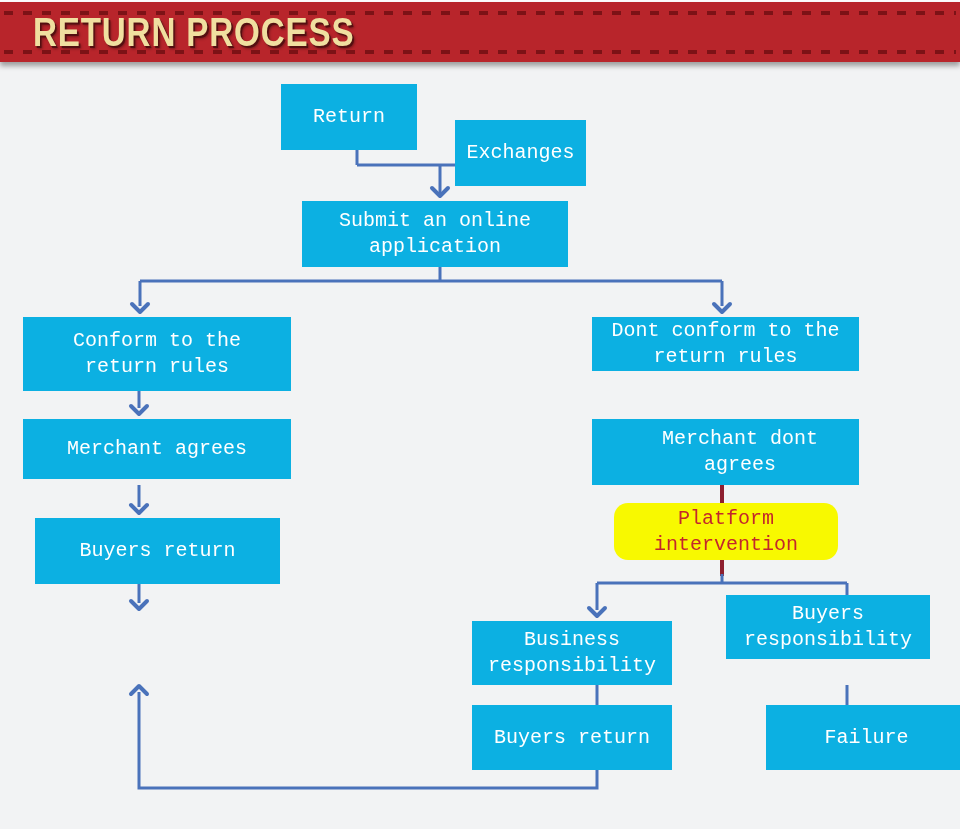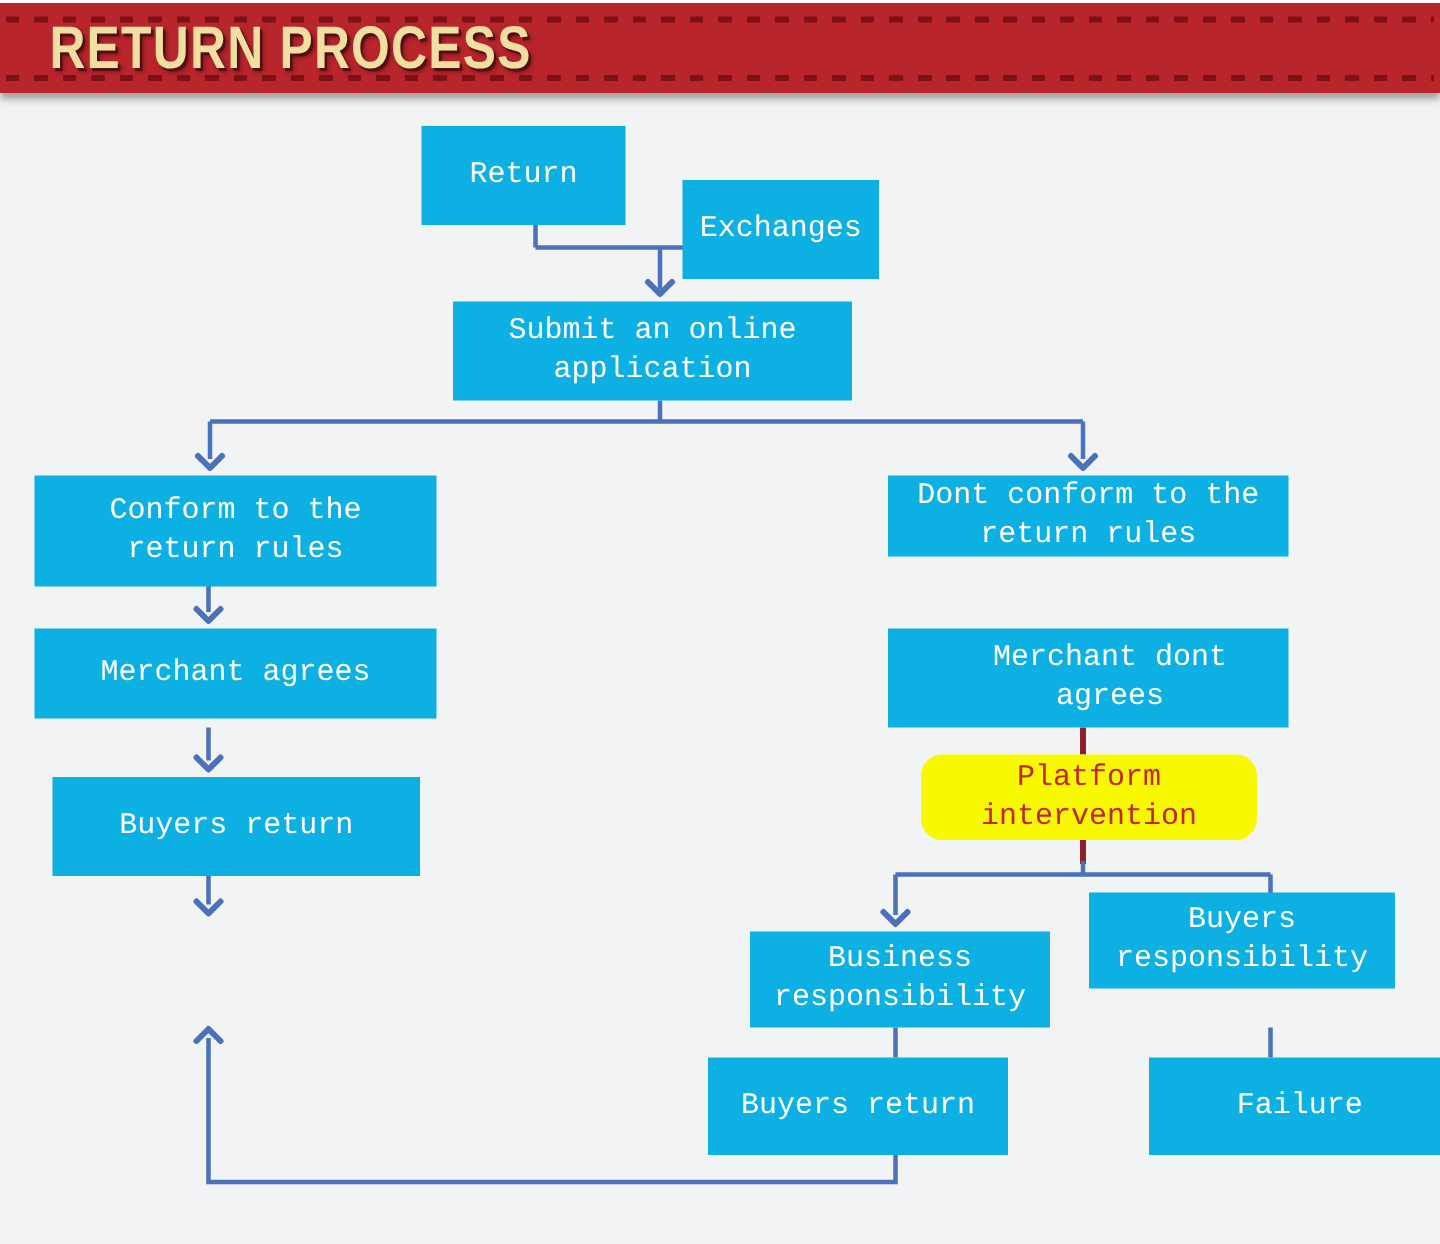--- a/index.html
+++ b/index.html
@@ -81,21 +81,21 @@
   #n-return               { left: 281px; top:  84px; width: 136px; height: 66px; }
   #n-exchanges            { left: 455px; top:  84px; width: 131px; height: 66px; margin-top: 36px; }
   #n-submit               { left: 302px; top: 201px; width: 266px; height: 66px; }
   #n-conform              { left:  23px; top: 317px; width: 268px; height: 74px; }
   #n-merchant-agrees      { left:  23px; top: 419px; width: 268px; height: 60px; }
   #n-buyers-return-left   { left:  35px; top: 518px; width: 245px; height: 66px; }
   #n-success              { left:  58px; top: 614px; width: 199px; height: 66px; }
   #n-dont-conform         { left: 592px; top: 317px; width: 267px; height: 54px; }
   #n-merchant-dont-agrees { left: 592px; top: 419px; width: 267px; height: 66px; padding-left: 29px; }
   #n-platform             { left: 614px; top: 503px; width: 224px; height: 57px; }
-  #n-business-resp        { left: 472px; top: 621px; width: 200px; height: 64px; margin-left: 28px; }
+  #n-business-resp        { left: 472px; top: 621px; width: 200px; height: 64px; }
   #n-buyers-resp          { left: 726px; top: 595px; width: 204px; height: 64px; }
   #n-buyers-return-bottom { left: 472px; top: 705px; width: 200px; height: 65px; }
   #n-failure              { left: 726px; top: 705px; width: 201px; height: 65px; margin-left: 40px; }
 
   .connectors {
     position: absolute;
     top: 0; left: 0;
     width: 960px;
     height: 829px;
     pointer-events: none;

